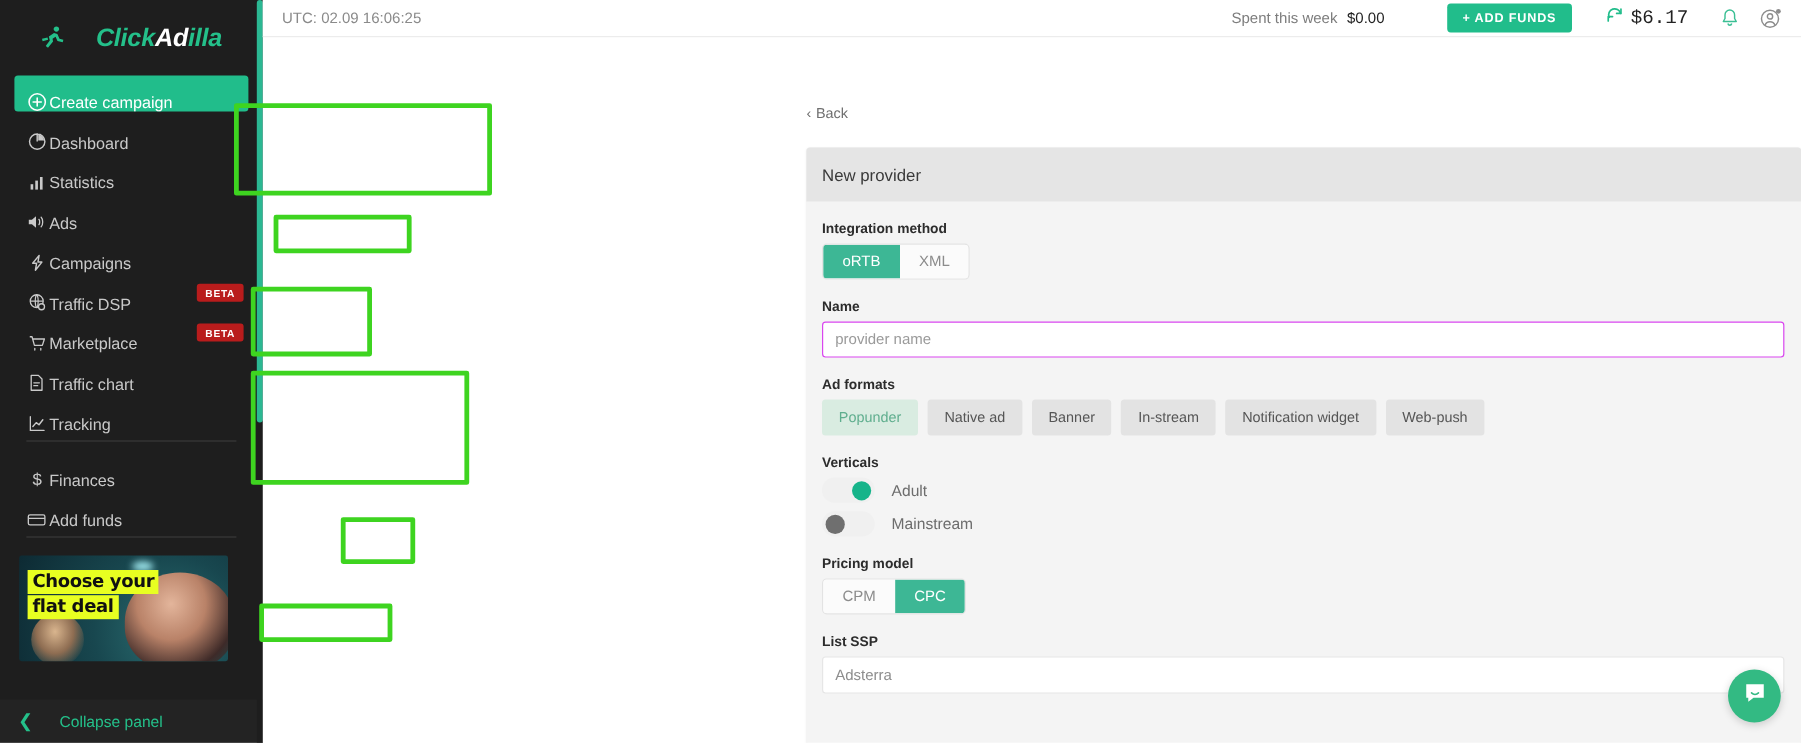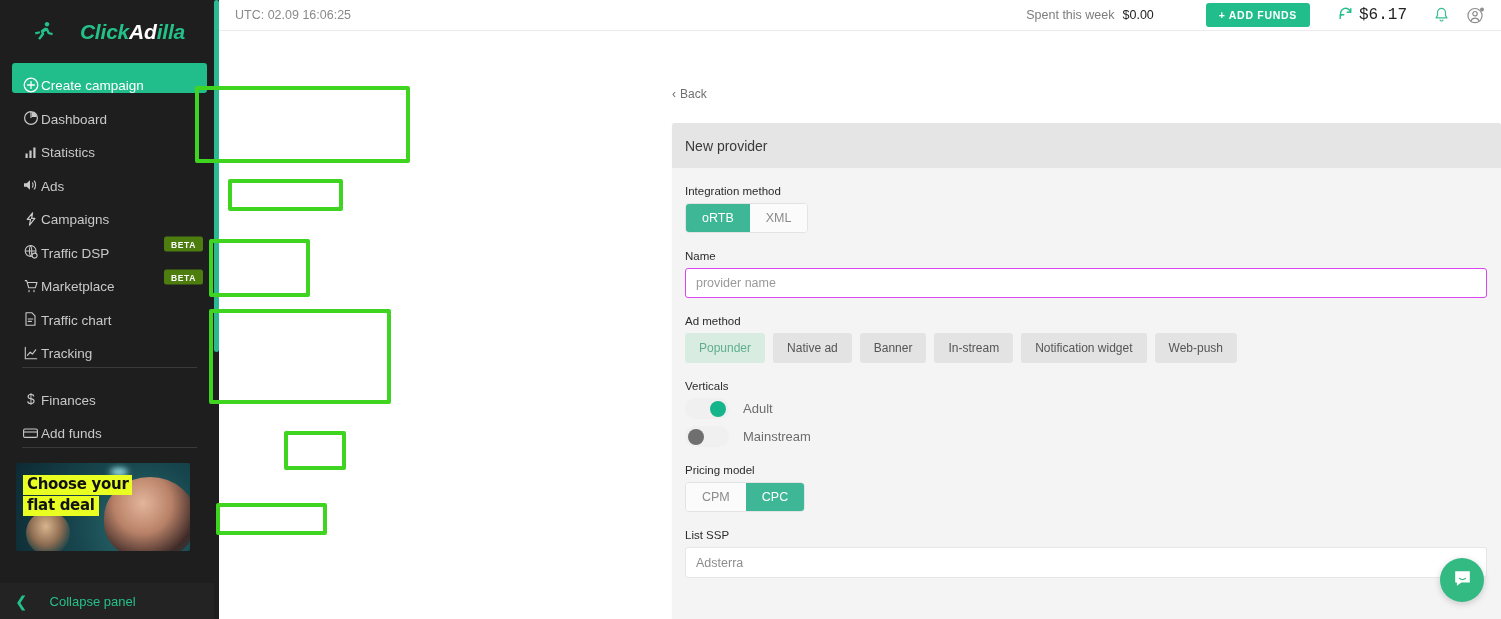--- a/index.html
+++ b/index.html
@@ -50,21 +50,21 @@
   .nav-item .ico svg { display:block; }
   .nav-item.active {
     background: #21bd8b; color: #ffffff; font-weight: normal;
     margin: 0 12px 0 12px; padding-left: 10px; border-radius: 3px;
     height: 30px;
   }
   .nav-label { white-space: nowrap; }
   .nav-badge-count { color: #24c08a; margin-left: 4px; font-size: 13.5px; }
   .beta {
     position: absolute; right: 16px; top: 50%; transform: translateY(-50%);
-    background: #4d7c0f; color: #ffffff; font-size: 8.5px; font-weight: bold;
+    background: #b91c1c; color: #ffffff; font-size: 8.5px; font-weight: bold;
     letter-spacing: .6px; padding: 3px 7px 2px 7px; border-radius: 2.5px;
   }
   .nav-sep { height: 1px; background: #3a3a3a; margin: 6px 22px 6px 22px; }
 
   
   .promo-wrap { padding: 9px 16px 0 16px; }
   .promo {
     position: relative; width: 174px; height: 88px; overflow: hidden;
     border-radius: 2px;
     background:
@@ -134,21 +134,21 @@
     box-shadow: 0 1px 2px rgba(0,0,0,.06);
   }
   .card-header {
     height: 45px; background: #e5e5e5; border-radius: 3px 3px 0 0;
     display: flex; align-items: center; padding-left: 13px;
     color: #3a3a3a; font-size: 14px;
   }
   .card-body { padding: 17px 14px 0 13px; }
   .field { margin-bottom: 17px; }
   .field-label {
-    font-size: 11.5px; font-weight: normal; color: #2c2c2c; margin-bottom: 6px;
+    font-size: 11.5px; font-weight: bold; color: #2c2c2c; margin-bottom: 6px;
   }
   
   .seg { display: inline-flex; background: #fbfbfb; border: 1px solid #e3e3e3; border-radius: 4px; overflow: hidden; }
   .seg-opt {
     padding: 7px 16px; font-size: 12.5px; color: #8c8c8c; cursor: pointer;
     background: #fbfbfb; user-select: none;
   }
   .seg-opt.on { background: #3db795; color: #ffffff; }
   
   .text-input {
@@ -413,21 +413,21 @@
               <div class="seg-opt">XML</div>
             </div>
           </div>
 
           <div class="field">
             <div class="field-label">Name</div>
             <input class="text-input" type="text" placeholder="provider name" style="">
           </div>
 
           <div class="field">
-            <div class="field-label">Ad method</div>
+            <div class="field-label">Ad formats</div>
             <div class="chips">
               <div class="chip on">Popunder</div>
               <div class="chip">Native ad</div>
               <div class="chip">Banner</div>
               <div class="chip">In-stream</div>
               <div class="chip">Notification widget</div>
               <div class="chip">Web-push</div>
             </div>
           </div>
 

